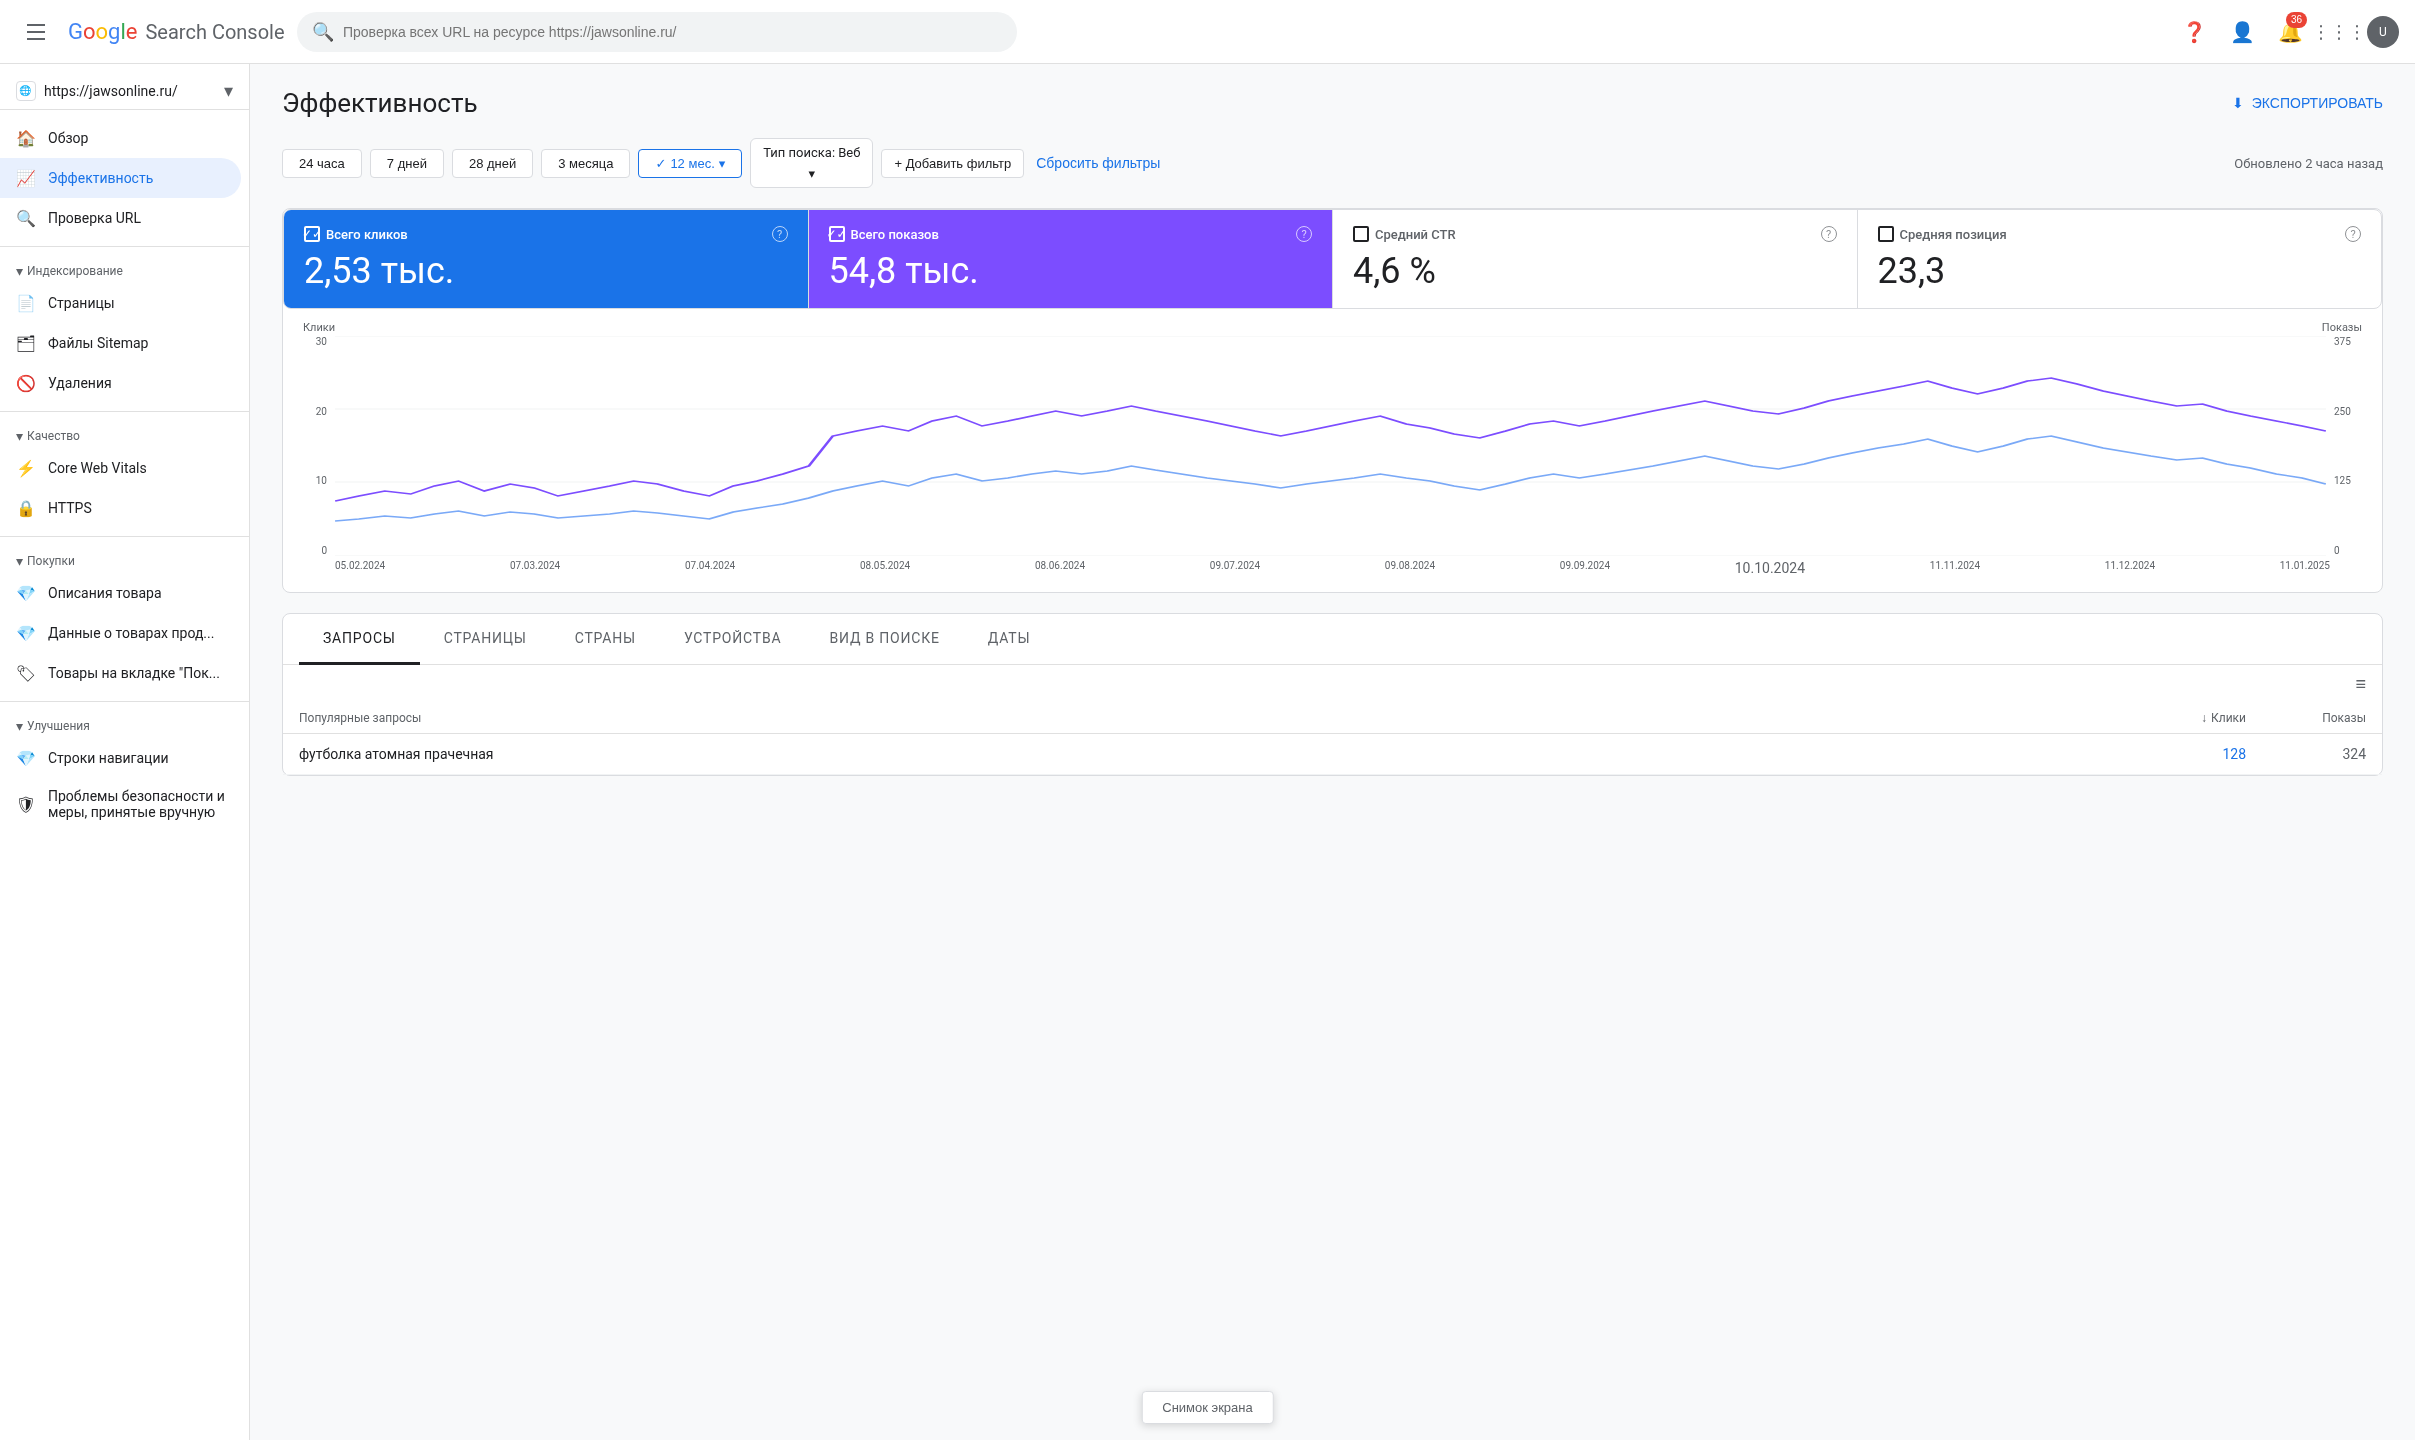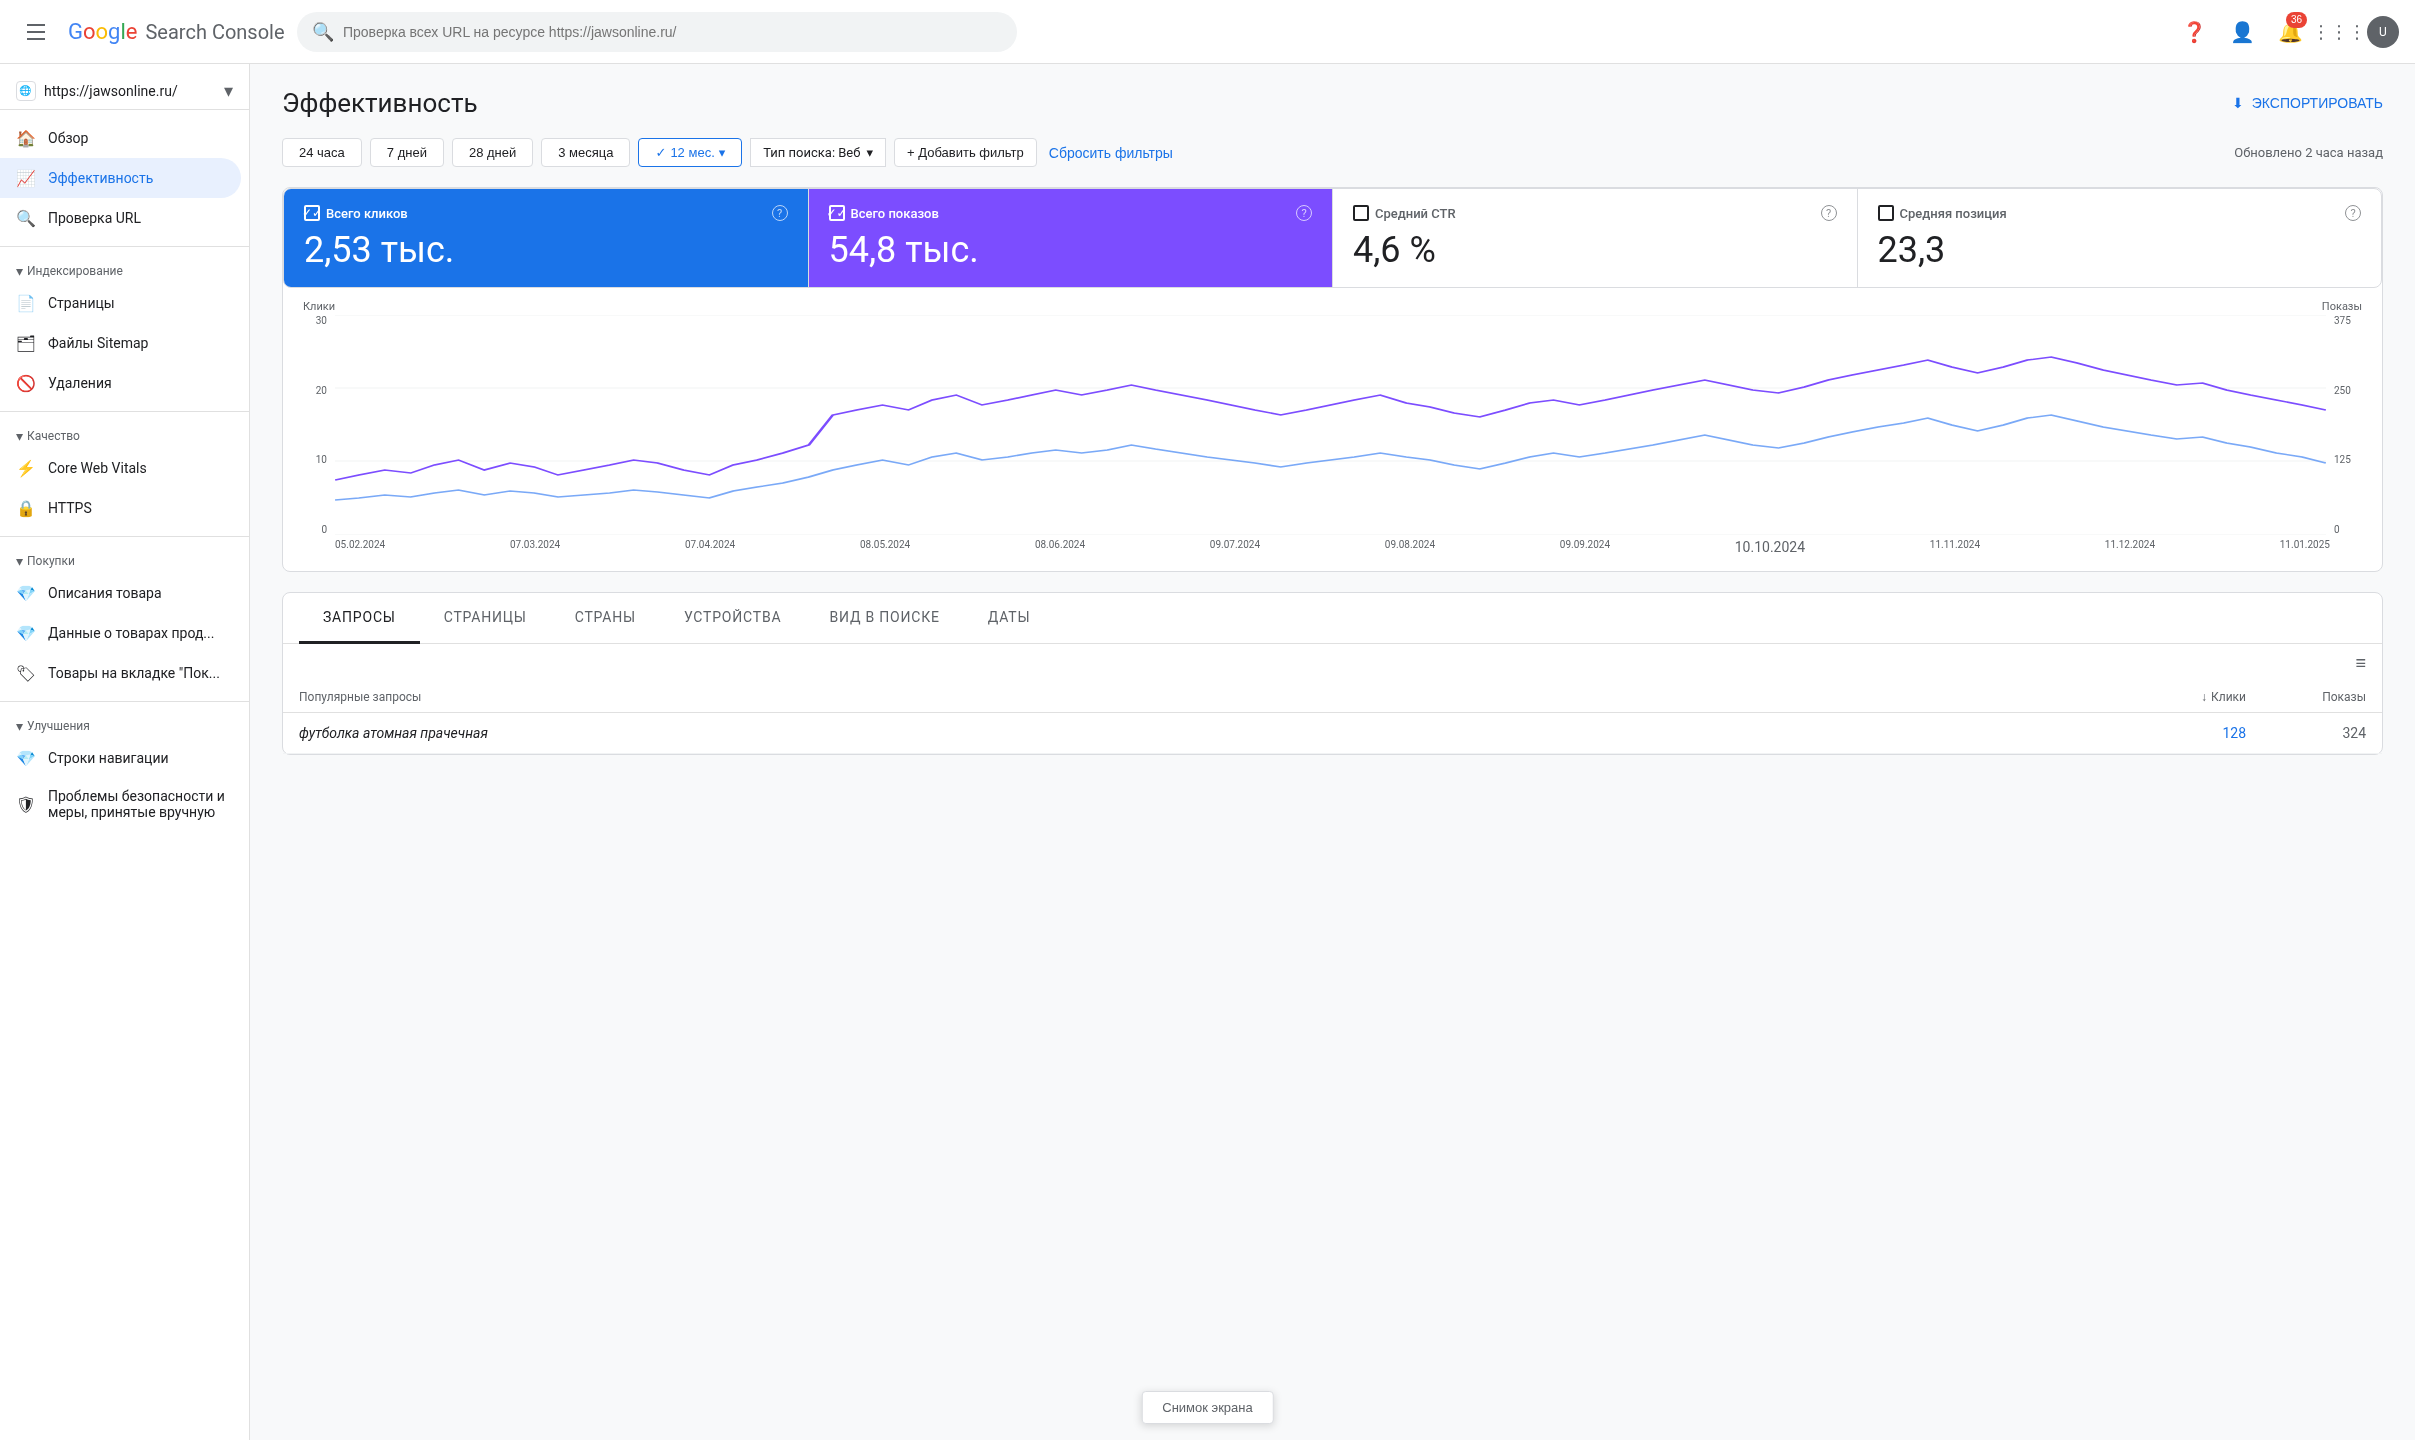--- a/index.html
+++ b/index.html
@@ -48,21 +48,21 @@
     
     .main { flex: 1; overflow-y: auto; padding: 24px 32px; background: #f8f9fa; }
     .page-header { display: flex; align-items: center; justify-content: space-between; margin-bottom: 20px; }
     .page-title { font-size: 26px; font-weight: 400; color: #202124; }
     .export-btn { display: flex; align-items: center; gap: 8px; color: #1a73e8; font-size: 14px; cursor: pointer; border: none; background: transparent; font-weight: 500; }
 
     
     .filters { display: flex; align-items: center; gap: 8px; margin-bottom: 20px; flex-wrap: wrap; }
     .filter-btn { padding: 6px 16px; border: 1px solid #dadce0; border-radius: 4px; background: #fff; font-size: 13px; cursor: pointer; color: #202124; }
     .filter-btn.active { border-color: #1a73e8; color: #1a73e8; display: flex; align-items: center; gap: 4px; }
-    .filter-dropdown { padding: 6px 12px; border: 1px solid #dadce0; border-radius: 0; background: #fff; font-size: 13px; cursor: pointer; color: #202124; display: flex; align-items: center; gap: 6px; }
+    .filter-dropdown { padding: 6px 12px; border: 1px solid #dadce0; border-radius: 6px; background: #fff; font-size: 13px; cursor: pointer; color: #202124; display: flex; align-items: center; gap: 6px; flex-direction: column; }
     .add-filter-btn { padding: 6px 12px; border: 1px solid #dadce0; border-radius: 4px; background: #fff; font-size: 13px; cursor: pointer; color: #202124; display: flex; align-items: center; gap: 4px; }
     .reset-filters { color: #1a73e8; font-size: 14px; cursor: pointer; background: transparent; border: none; margin-left: 4px; }
     .updated-text { margin-left: auto; font-size: 13px; color: #5f6368; }
 
     
     .metrics-row { display: flex; gap: 0; margin-bottom: 0; border: 1px solid #dadce0; border-radius: 8px; background: #fff; overflow: hidden; }
     .metric-card { flex: 1; padding: 16px 20px; border-right: 1px solid #dadce0; }
     .metric-card:last-child { border-right: none; }
     .metric-card.active-blue { background: #1a73e8; color: #fff; }
     .metric-card.active-purple { background: #7c4dff; color: #fff; }
@@ -80,21 +80,21 @@
     .tabs-header { display: flex; border-bottom: 1px solid #e0e0e0; padding: 0 16px; }
     .tab { padding: 16px 24px; font-size: 14px; font-weight: 400; color: #5f6368; cursor: pointer; letter-spacing: 0.8px; text-transform: uppercase; border-bottom: 3px solid transparent; margin-bottom: -1px; }
     .tab.active { color: #202124; border-bottom-color: #202124; }
     .tabs-toolbar { display: flex; justify-content: flex-end; padding: 8px 16px; }
     .filter-icon { color: #5f6368; font-size: 18px; cursor: pointer; }
     .table-header { display: flex; padding: 8px 16px 8px; border-bottom: 1px solid #e0e0e0; }
     .table-col-query { flex: 1; font-size: 12px; color: #5f6368; }
     .table-col-clicks { width: 120px; text-align: right; font-size: 12px; color: #5f6368; display: flex; align-items: center; justify-content: flex-end; gap: 4px; cursor: pointer; }
     .table-col-shows { width: 120px; text-align: right; font-size: 12px; color: #5f6368; }
     .table-row { display: flex; padding: 12px 16px; border-bottom: 1px solid #f1f3f4; align-items: center; }
-    .table-cell-query { flex: 1; font-size: 14px; color: #202124; font-style: italic; }
+    .table-cell-query { flex: 1; font-size: 14px; color: #202124; }
     .table-cell-clicks { width: 120px; text-align: right; font-size: 14px; color: #1a73e8; }
     .table-cell-shows { width: 120px; text-align: right; font-size: 14px; color: #5f6368; }
 
     
     .screenshot-btn { position: fixed; bottom: 16px; left: 50%; transform: translateX(-50%); background: #fff; border: 1px solid #dadce0; padding: 8px 20px; border-radius: 4px; font-size: 13px; color: #5f6368; box-shadow: 0 2px 8px rgba(0,0,0,0.15); cursor: pointer; z-index: 200; }
   </style>
 </head>
 <body>
 
 <div class="topbar">

